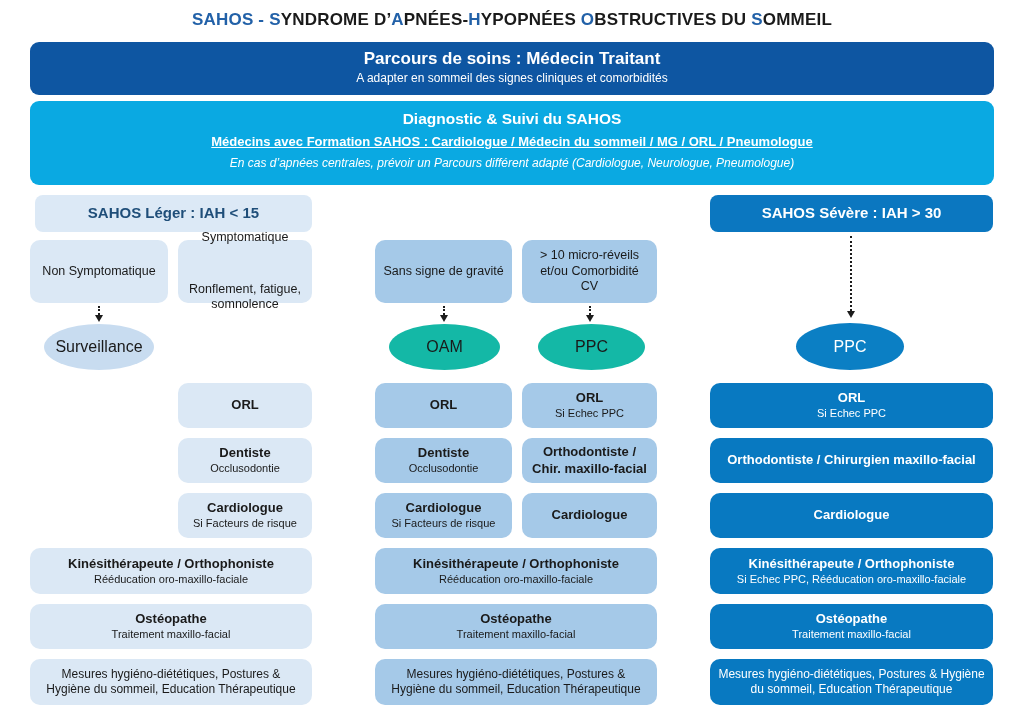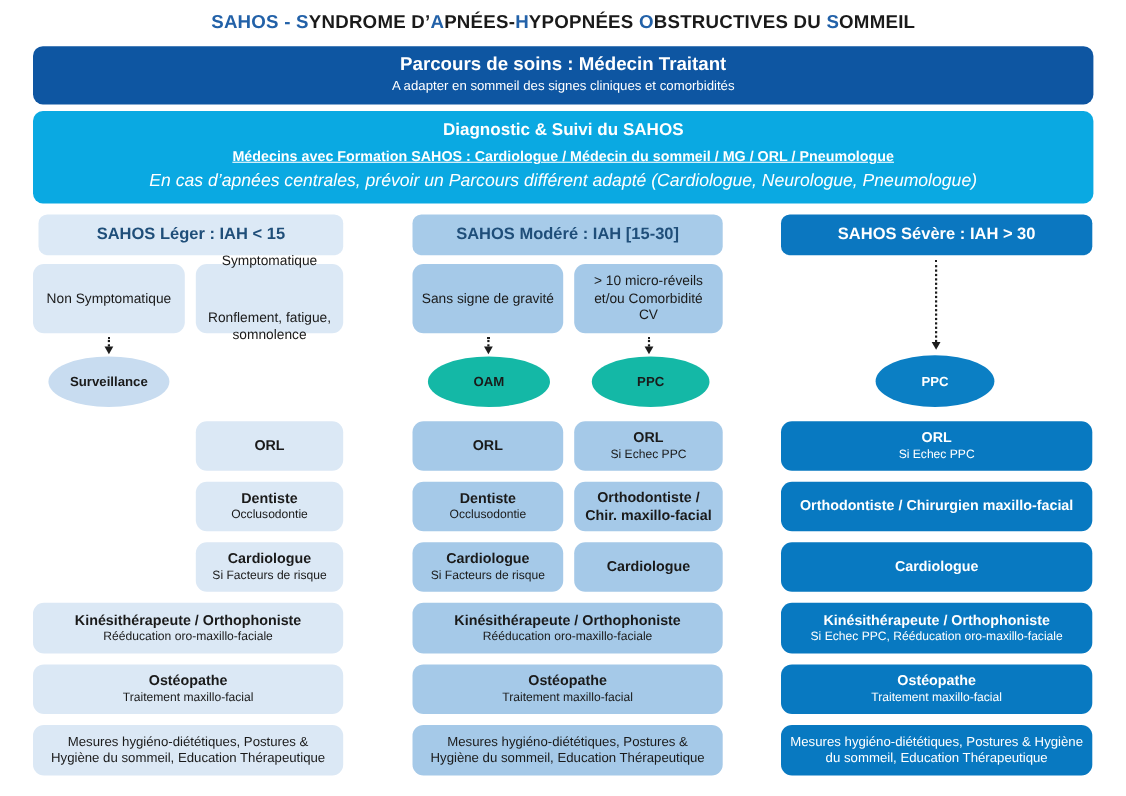--- a/index.html
+++ b/index.html
@@ -13,40 +13,40 @@
   .main-title .blue { color:#2261a8; }
 
   
   .banner { position:absolute; left:30px; width:964px; border-radius:9px; color:#fff; text-align:center; }
   .banner-mt { top:42px; height:53px; background:#0e56a2; padding-top:7px; }
   .banner-mt .b-title { font-size:17px; font-weight:bold; }
   .banner-mt .b-sub { font-size:12px; margin-top:2px; }
   .banner-diag { top:101px; height:84px; background:#0aa9e2; padding-top:9px; }
   .banner-diag .b-line1 { font-size:15.5px; font-weight:bold; }
   .banner-diag .b-line2 { font-size:13px; font-weight:bold; margin-top:6px;text-decoration:underline; }
-  .banner-diag .b-note { font-size:16px; font-style:italic; margin-top:7px; }
+  .banner-diag .b-note { font-size:12px; font-style:italic; margin-top:7px; }
 
   
   .box { position:absolute; border-radius:10px; display:flex; flex-direction:column;
     justify-content:center; align-items:center; text-align:center; padding:3px 8px; line-height:1.25; }
   .c1 { background:#dbe8f5; color:#1a1a1a; }
   .c2 { background:#a5c9e8; color:#1a1a1a; }
   .c3 { background:#0879c1; color:#ffffff; }
   .hdr { font-size:15px; font-weight:bold; border-radius:8px; }
   .hdr-c1 { background:#dce9f6; color:#1f4e79; }
   .hdr-c2 { background:#a7cbe9; color:#1f4e79; }
   .hdr-c3 { background:#0b77c0; color:#ffffff; }
   .cond { font-size:12.5px; }
   .b-main { font-size:13px; font-weight:bold; }
   .b-sub2 { font-size:11px; margin-top:1px; }
   .b-plain { font-size:12px; }
 
   
   .ellipse { position:absolute; border-radius:50%; display:flex; justify-content:center; align-items:center;
-    font-size:12px; font-weight:bold; }
+    font-size:16px; font-weight:normal; }
   .e1 { background:#c8dcf0; color:#1a1a1a; }
   .e2 { background:#14b8a6; color:#1a1a1a; }
   .e3 { background:#0b7fc4; color:#ffffff; }
 
   
   .arrow { position:absolute; width:0; border-left:2px dotted #1c1c1c; }
   .arrow::after { content:""; position:absolute; bottom:-7px; left:-5px;
     border:4px solid transparent; border-top:7px solid #1c1c1c; }
 </style>
 </head>
@@ -63,21 +63,20 @@
     <div class="b-sub">A adapter en sommeil des signes cliniques et comorbidités</div>
   </div>
 
   <div class="banner banner-diag">
     <div class="b-line1">Diagnostic &amp; Suivi du SAHOS</div>
     <div class="b-line2">Médecins avec Formation SAHOS : Cardiologue / Médecin du sommeil / MG / ORL / Pneumologue</div>
     <div class="b-note">En cas d’apnées centrales, prévoir un Parcours différent adapté (Cardiologue, Neurologue, Pneumologue)</div>
   </div>
 
   <div class="box hdr hdr-c1" style="left:35px; top:195px; width:277px; height:37px;">SAHOS Léger : IAH &lt; 15</div>
-  <div class="box hdr hdr-c2" style="left:375px; top:195px; width:282px; height:37px;">SAHOS Modéré : IAH [15-30]</div>
   <div class="box hdr hdr-c3" style="left:710px; top:195px; width:283px; height:37px;">SAHOS Sévère : IAH &gt; 30</div>
 
   <div class="box c1 cond" style="left:30px; top:240px; width:138px; height:63px;">Non Symptomatique</div>
   <div class="box c1" style="left:178px; top:240px; width:134px; height:63px;gap:36px;">
     <div class="cond">Symptomatique</div>
     <div class="cond">Ronflement, fatigue, somnolence</div>
   </div>
 
   <div class="box c2 cond" style="left:375px; top:240px; width:137px; height:63px;">Sans signe de gravité</div>
   <div class="box c2 cond" style="left:522px; top:240px; width:135px; height:63px;">&gt; 10 micro-réveils et/ou Comorbidité CV</div>

